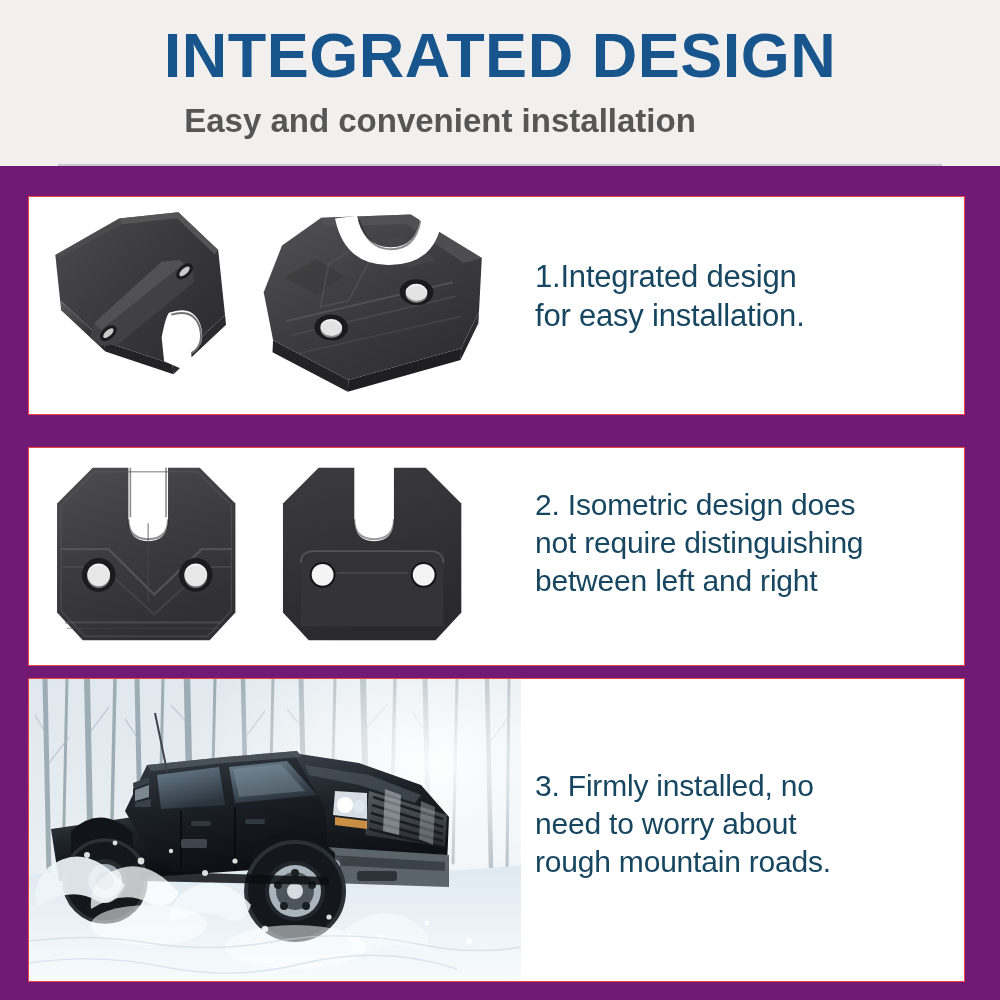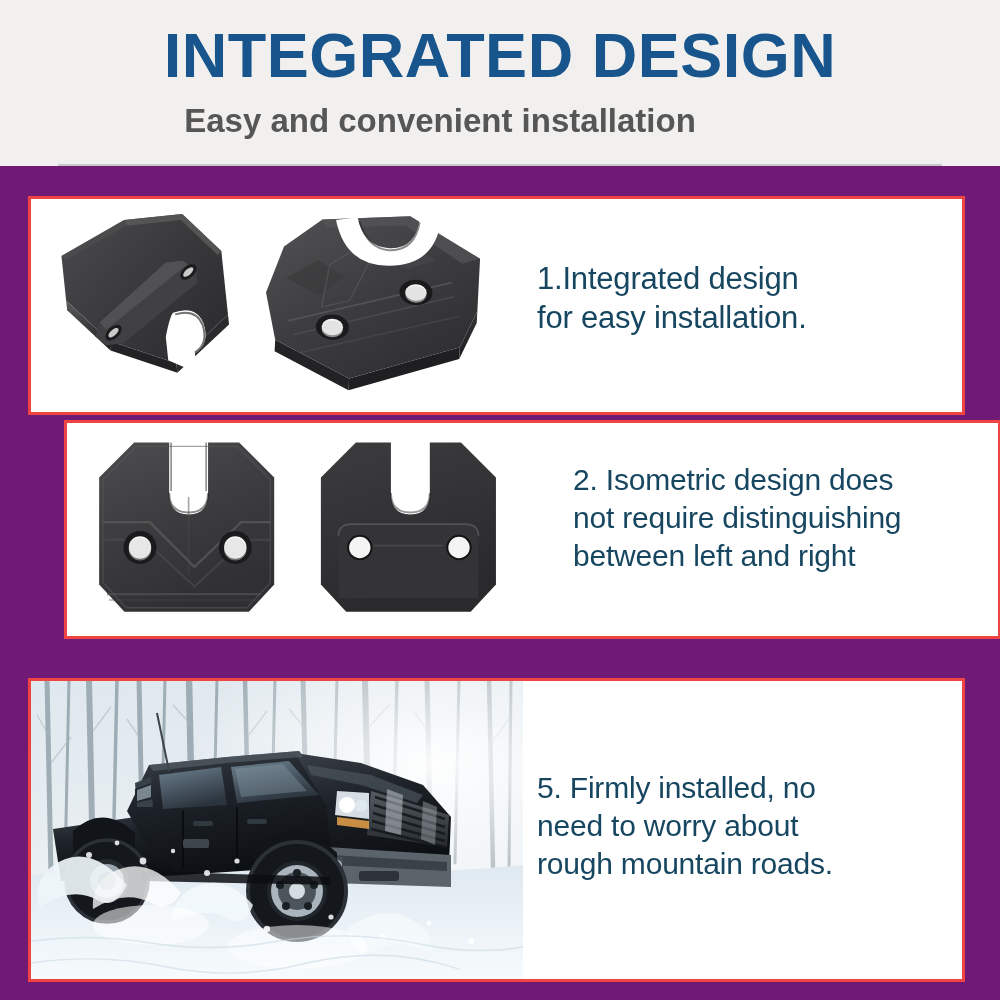--- a/index.html
+++ b/index.html
@@ -65,26 +65,26 @@
     height: 2px;
     background: #c8c8c8;
   }
 
   
   .panel {
     position: absolute;
     left: 28px;
     width: 937px;
     background: #ffffff;
-    border: 3px solid #ef4444;
+    border: 1px solid #ef4444;
     box-sizing: border-box;
     overflow: hidden;
   }
   #panel-1 { top: 196px;  height: 219px; }
-  #panel-2 { top: 420px;  height: 219px; margin-left: 36px; }
+  #panel-2 { top: 447px;  height: 219px; }
   #panel-3 { top: 678px;  height: 304px; }
 
   .panel-inner {
     position: relative;
     width: 100%;
     height: 100%;
   }
   .panel-figure {
     position: absolute;
     left: 0;
@@ -434,19 +434,19 @@
             <circle cx="398" cy="244" r="2.4"></circle>
             <circle cx="440" cy="262" r="3"></circle>
           </g>
 
           <g stroke="#c9d9e4" stroke-width="1.4" opacity="0.6" fill="none">
             <path d="M0 262 q60 -8 120 2 q64 10 128 -2 q70 -12 146 4 q52 10 98 2"></path>
             <path d="M0 284 q70 -10 136 4 q70 14 140 -4 q80 -18 152 6"></path>
           </g>
         </svg>
       </div>
-      <div class="panel-caption">5. Firmly installed, no
+      <div class="panel-caption">3. Firmly installed, no
 need to worry about
 rough mountain roads.</div>
     </div>
   </div>
 
 </div>
 
 </body></html>

